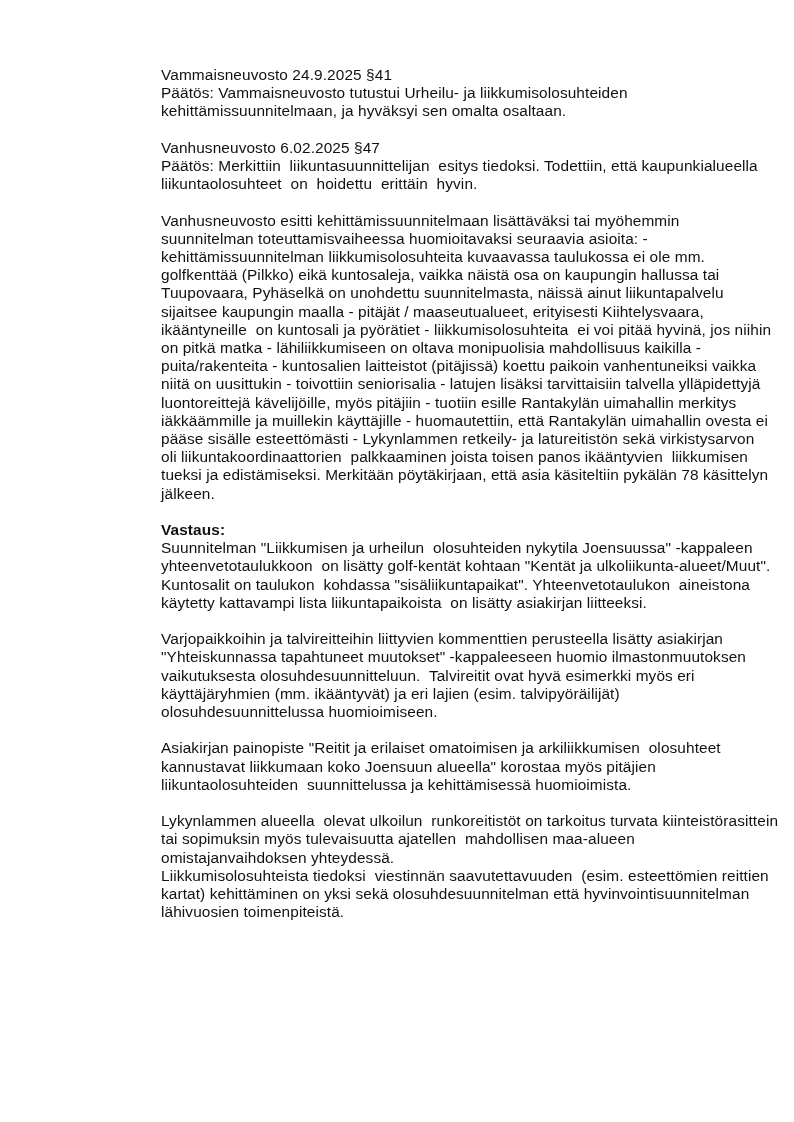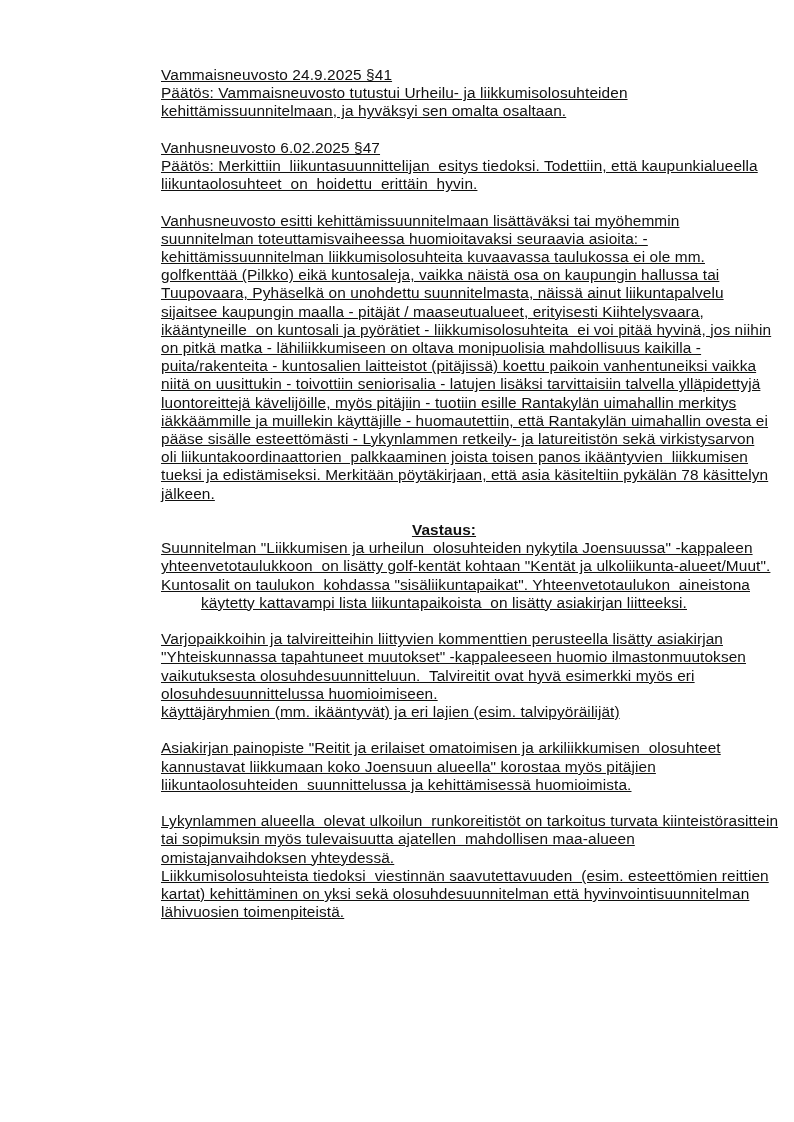--- a/index.html
+++ b/index.html
@@ -22,26 +22,24 @@
     width: 566px;
     color: #111111;
     font-size: 15.4px;
     line-height: 18.2px;
     letter-spacing: 0.1px;
   }
   .block {
     margin: 0 0 18.2px 0;
   }
   .block.extra-gap {
-    text-align: center;
   }
   .line {
     white-space: pre;
     min-height: 18.2px;
-    text-decoration: underline;
   }
   .line.bold {
     font-weight: bold;
   }
 </style>
 </head>
 <body>
 
 <div class="page">
   <div class="content">
@@ -77,22 +75,22 @@
         <div class="line bold">Vastaus:</div>
         <div class="line">Suunnitelman "Liikkumisen ja urheilun  olosuhteiden nykytila Joensuussa" -kappaleen</div>
         <div class="line">yhteenvetotaulukkoon  on lisätty golf-kentät kohtaan "Kentät ja ulkoliikunta-alueet/Muut".</div>
         <div class="line">Kuntosalit on taulukon  kohdassa "sisäliikuntapaikat". Yhteenvetotaulukon  aineistona</div>
         <div class="line">käytetty kattavampi lista liikuntapaikoista  on lisätty asiakirjan liitteeksi.</div>
       </div>
       <div class="block">
         <div class="line">Varjopaikkoihin ja talvireitteihin liittyvien kommenttien perusteella lisätty asiakirjan</div>
         <div class="line">"Yhteiskunnassa tapahtuneet muutokset" -kappaleeseen huomio ilmastonmuutoksen</div>
         <div class="line">vaikutuksesta olosuhdesuunnitteluun.  Talvireitit ovat hyvä esimerkki myös eri</div>
+        <div class="line">käyttäjäryhmien (mm. ikääntyvät) ja eri lajien (esim. talvipyöräilijät)</div>
         <div class="line">olosuhdesuunnittelussa huomioimiseen.</div>
-        <div class="line">käyttäjäryhmien (mm. ikääntyvät) ja eri lajien (esim. talvipyöräilijät)</div>
       </div>
       <div class="block">
         <div class="line">Asiakirjan painopiste "Reitit ja erilaiset omatoimisen ja arkiliikkumisen  olosuhteet</div>
         <div class="line">kannustavat liikkumaan koko Joensuun alueella" korostaa myös pitäjien</div>
         <div class="line">liikuntaolosuhteiden  suunnittelussa ja kehittämisessä huomioimista.</div>
       </div>
       <div class="block">
         <div class="line">Lykynlammen alueella  olevat ulkoilun  runkoreitistöt on tarkoitus turvata kiinteistörasittein</div>
         <div class="line">tai sopimuksin myös tulevaisuutta ajatellen  mahdollisen maa-alueen</div>
         <div class="line">omistajanvaihdoksen yhteydessä.</div>

